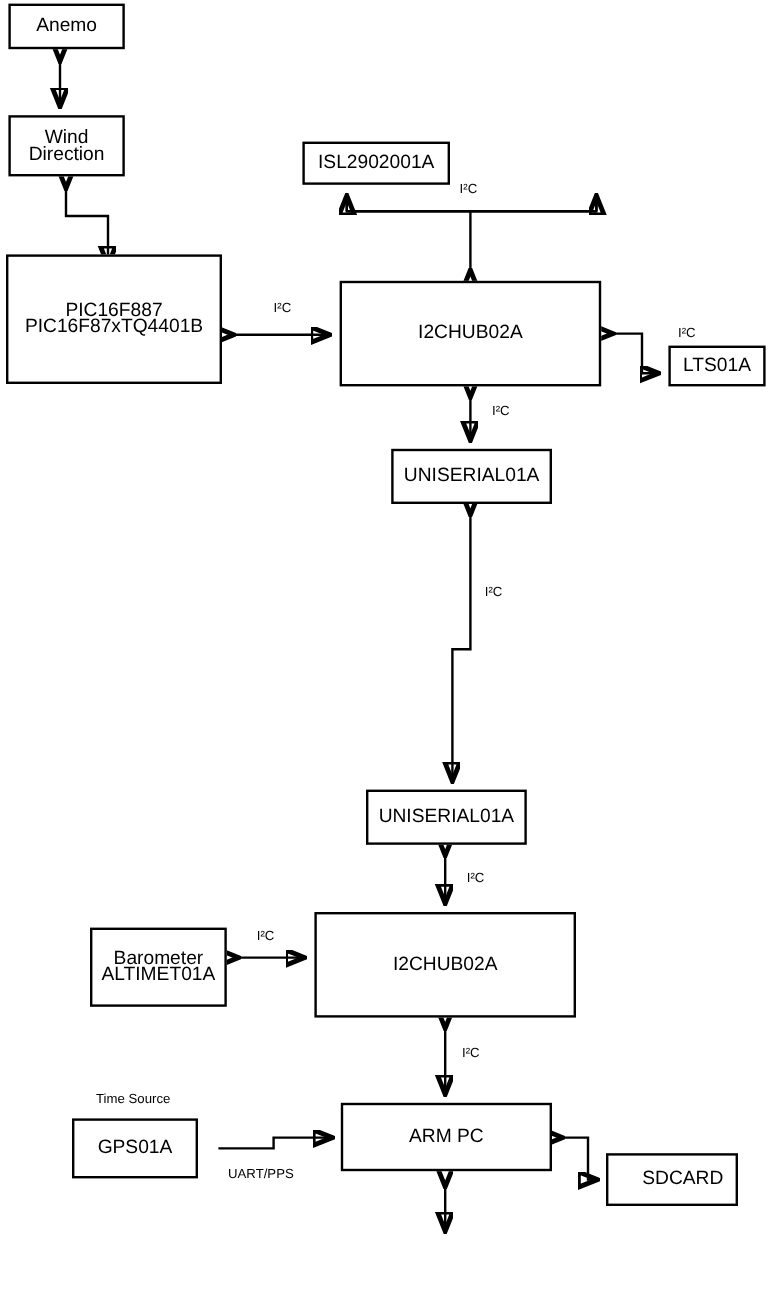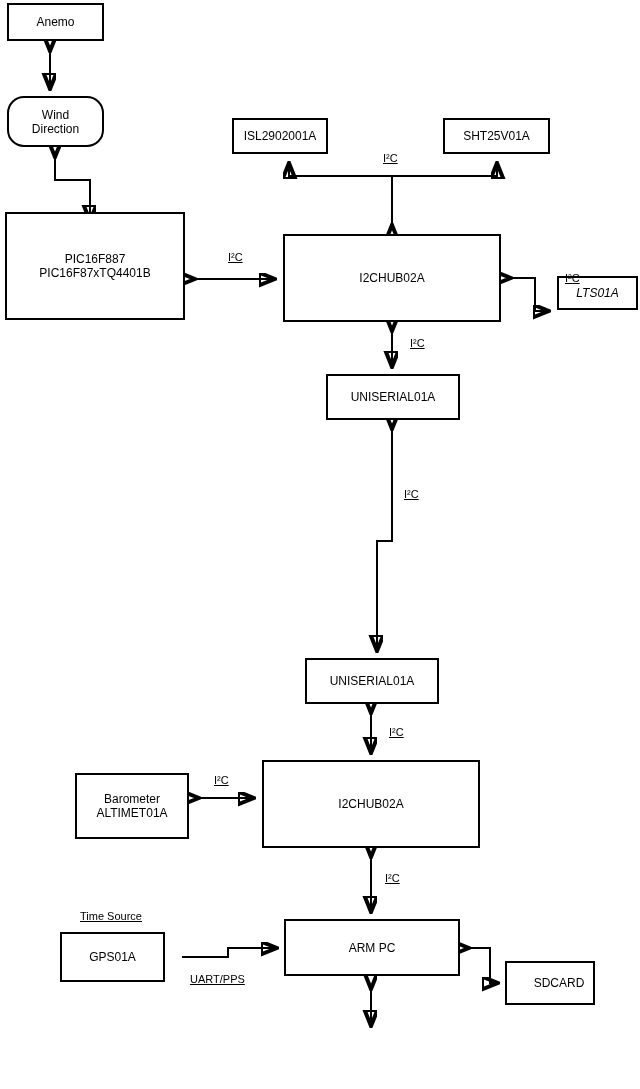--- a/index.html
+++ b/index.html
@@ -19,32 +19,31 @@
   }
   .node {
     position: absolute;
     box-sizing: border-box;
     border: 2px solid #000000;
     background: #ffffff;
     display: flex;
     align-items: center;
     justify-content: center;
     text-align: center;
-    font-size: 12px;
+    font-size: 16px;
     line-height: 14px;
     color: #000000;
     white-space: pre-line;
     padding: 2px;
   }
   .label {
     position: absolute;
     font-size: 11px;
     color: #000000;
     white-space: nowrap;
-    text-decoration: underline;
   }
   svg.wires {
     position: absolute;
     left: 0;
     top: 0;
     width: 640px;
     height: 1089px;
     pointer-events: none;
   }
   svg.wires line, svg.wires path, svg.wires polyline {
@@ -90,36 +89,35 @@
     <line x1="371" y1="856" x2="371" y2="911" marker-start="url(#arrow)" marker-end="url(#arrow)"></line>
 
     <polyline points="182,957 228,957 228,948 276,948" marker-end="url(#arrow)"></polyline>
 
     <polyline points="468,948 490,948 490,983 497,983" marker-start="url(#arrow)" marker-end="url(#arrow)"></polyline>
 
     <line x1="371" y1="988" x2="371" y2="1025" marker-start="url(#arrow)" marker-end="url(#arrow)"></line>
   </svg>
 
   <div class="node" style="left:7px;top:3px;width:97px;height:38px;">Anemo</div>
-  <div class="node" style="left:7px;top:96px;width:97px;height:51px;border-radius:17px;">Wind
+  <div class="node" style="left:7px;top:96px;width:97px;height:51px;">Wind
 Direction</div>
   <div class="node" style="left:5px;top:212px;width:180px;height:108px;">PIC16F887
 PIC16F87xTQ4401B</div>
-  <div class="node" style="left:232px;top:118px;width:96px;height:36px;">ISL2902001A</div>
-  <div class="node" style="left:443px;top:118px;width:107px;height:36px;">SHT25V01A</div>
+  <div class="node" style="left:252px;top:118px;width:123px;height:36px;">ISL2902001A</div>
   <div class="node" style="left:283px;top:234px;width:218px;height:88px;">I2CHUB02A</div>
-  <div class="node" style="left:557px;top:276px;width:81px;height:34px;font-style:italic;">LTS01A</div>
+  <div class="node" style="left:557px;top:288px;width:81px;height:34px;">LTS01A</div>
   <div class="node" style="left:326px;top:374px;width:134px;height:46px;">UNISERIAL01A</div>
   <div class="node" style="left:305px;top:658px;width:134px;height:46px;">UNISERIAL01A</div>
   <div class="node" style="left:262px;top:760px;width:218px;height:88px;">I2CHUB02A</div>
   <div class="node" style="left:75px;top:773px;width:114px;height:66px;">Barometer
 ALTIMET01A</div>
   <div class="node" style="left:284px;top:919px;width:176px;height:57px;">ARM PC</div>
   <div class="node" style="left:60px;top:932px;width:105px;height:50px;">GPS01A</div>
-  <div class="node" style="left:505px;top:961px;width:90px;height:44px;padding-left:20px;">SDCARD</div>
+  <div class="node" style="left:505px;top:961px;width:110px;height:44px;padding-left:20px;">SDCARD</div>
 
   <div class="label" style="left:383px;top:152px;">I²C</div>
   <div class="label" style="left:228px;top:251px;">I²C</div>
   <div class="label" style="left:565px;top:272px;">I²C</div>
   <div class="label" style="left:410px;top:337px;">I²C</div>
   <div class="label" style="left:404px;top:488px;">I²C</div>
   <div class="label" style="left:389px;top:726px;">I²C</div>
   <div class="label" style="left:214px;top:774px;">I²C</div>
   <div class="label" style="left:385px;top:872px;">I²C</div>
   <div class="label" style="left:80px;top:910px;">Time Source</div>

